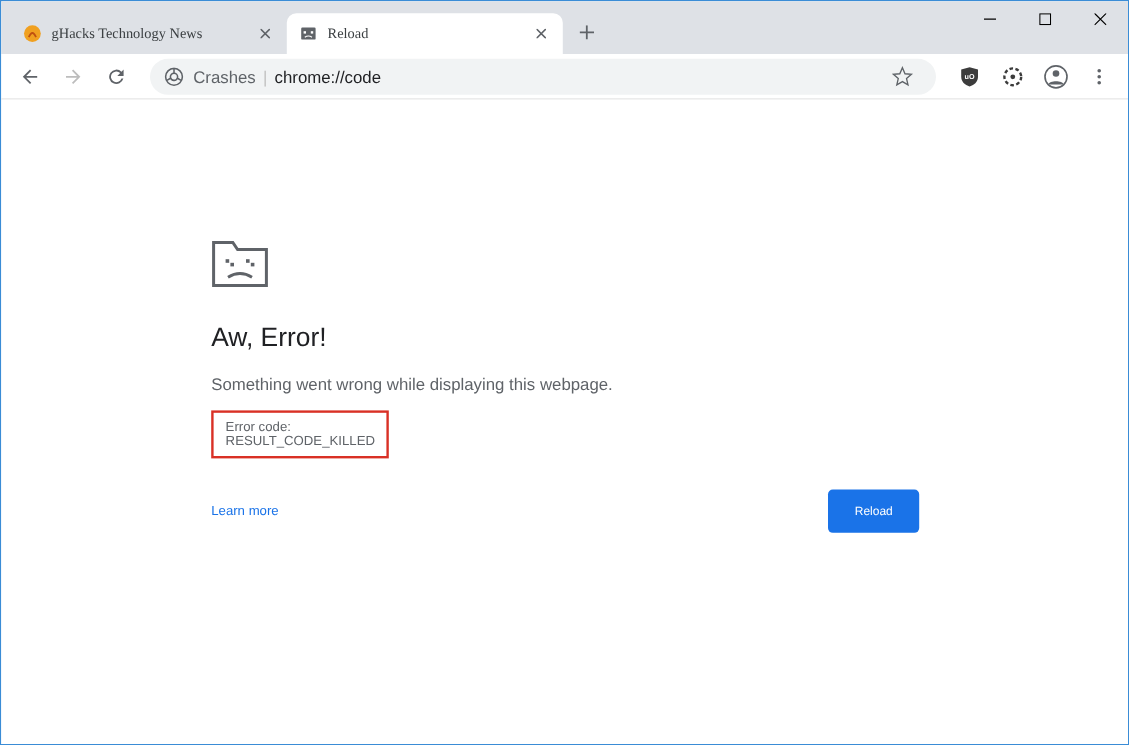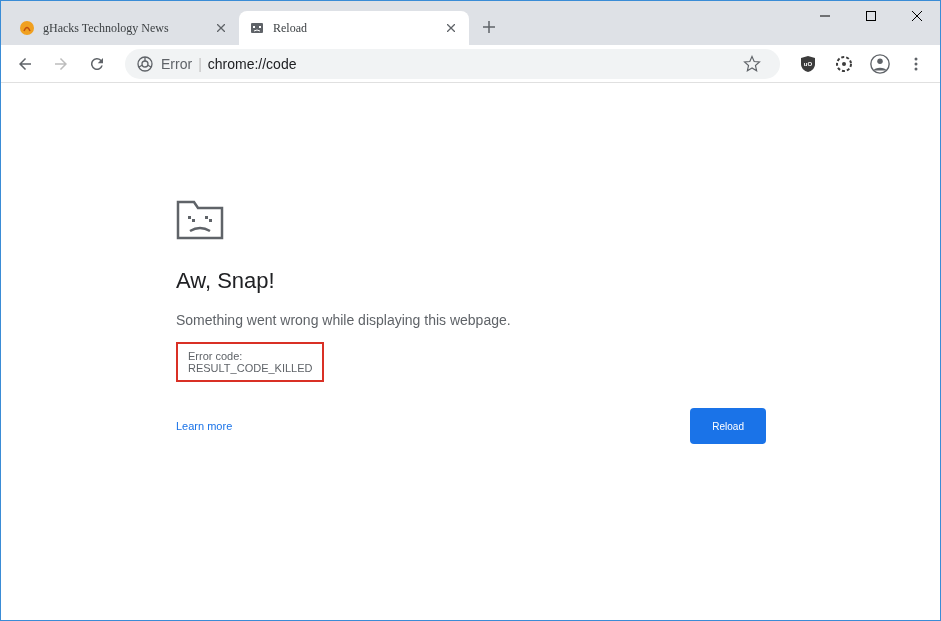--- a/index.html
+++ b/index.html
@@ -299,21 +299,21 @@
       </svg>
   </div>
   <div class="omnibox">
     <span class="site-icon">
       <svg width="16" height="16" viewBox="0 0 16 16">
           <circle cx="8" cy="8" r="7" fill="none" stroke="#5f6368" stroke-width="1.3"></circle>
           <circle cx="8" cy="8" r="3" fill="none" stroke="#5f6368" stroke-width="1.3"></circle>
           <path d="M8 1 L8 5 M2 11 L5.5 9 M14 11 L10.5 9" stroke="#5f6368" stroke-width="1.3"></path>
         </svg>
     </span>
-    <span class="scheme">Error</span>
+    <span class="scheme">Crashes</span>
     <span class="divider">|</span>
     <span class="path">chrome://code</span>
     <div class="omni-actions">
       <div class="ext-icon">
         <svg width="18" height="18" viewBox="0 0 24 24">
             <path d="M12 17.3l-6.2 3.7 1.6-7L2 9.2l7.1-.6L12 2l2.9 6.6 7.1.6-5.4 4.8 1.6 7z" fill="none" stroke="#5f6368" stroke-width="1.5"></path>
           </svg>
       </div>
     </div>
   </div>
@@ -350,21 +350,21 @@
     <div class="sad-icon">
       <svg width="48" height="42" viewBox="0 0 48 42">
         <path d="M2 10 L2 40 L46 40 L46 10 L22 10 L18 4 L2 4 Z" fill="none" stroke="#5f6368" stroke-width="2.5"></path>
         <rect x="12" y="18" width="3" height="3" fill="#5f6368"></rect>
         <rect x="16" y="21" width="3" height="3" fill="#5f6368"></rect>
         <rect x="29" y="18" width="3" height="3" fill="#5f6368"></rect>
         <rect x="33" y="21" width="3" height="3" fill="#5f6368"></rect>
         <path d="M14 33 Q24 27 34 33" fill="none" stroke="#5f6368" stroke-width="2.5"></path>
       </svg>
     </div>
-    <h1 class="error-title">Aw, Snap!</h1>
+    <h1 class="error-title">Aw, Error!</h1>
     <p class="error-msg">Something went wrong while displaying this webpage.</p>
     <div class="error-code-box">Error code: RESULT_CODE_KILLED</div>
     <div class="actions-row">
       <a class="learn-link">Learn more</a>
       <button class="reload-btn">Reload</button>
     </div>
   </div>
 </div>
 
 </body></html>

